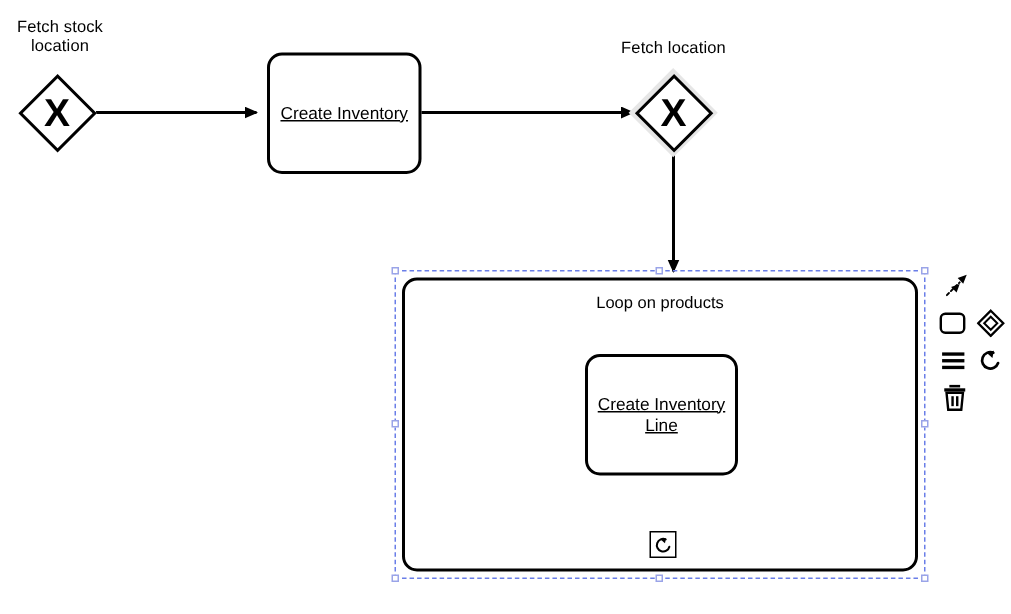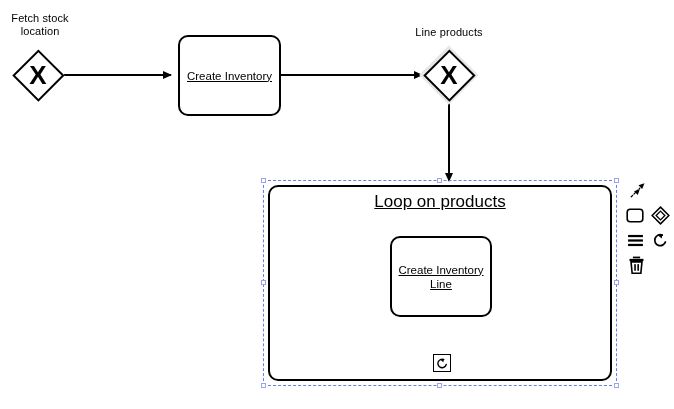--- a/index.html
+++ b/index.html
@@ -88,24 +88,23 @@
   .subprocess {
     position: absolute;
     background: #ffffff;
     border: 2px solid #000000;
     border-radius: 10px;
   }
   .subprocess-title {
     position: absolute;
     top: 8px; left: 0; right: 0;
     text-align: center;
-    font-size: 17px;
+    font-size: 11px;
     line-height: 14px;
     color: #000;
-    text-decoration: underline;
   }
   .loop-marker {
     position: absolute;
     width: 18px; height: 18px;
     border: 1.4px solid #000;
     background: #fff;
     display: flex;
     align-items: center;
     justify-content: center;
   }
@@ -168,21 +167,21 @@
 
   <div class="gateway" style="left:12px; top:49px;">
     <div class="diamond"></div>
     <div class="xmark">X</div>
   </div>
 
   <div class="task" style="left:178px; top:35px; width:103px; height:81px;">
     <span>Create Inventory</span>
   </div>
 
-  <div class="ext-label" style="left:399px; top:26px; width:100px;">Line products</div>
+  <div class="ext-label" style="left:399px; top:26px; width:100px;">Fetch location</div>
 
   <div class="gateway highlight" style="left:423px; top:49px;">
     <div class="diamond"></div>
     <div class="xmark">X</div>
   </div>
 
   <div class="subprocess" style="left:268px; top:185px; width:344px; height:196px;">
 
     <div class="subprocess-title">Loop on products</div>
 

